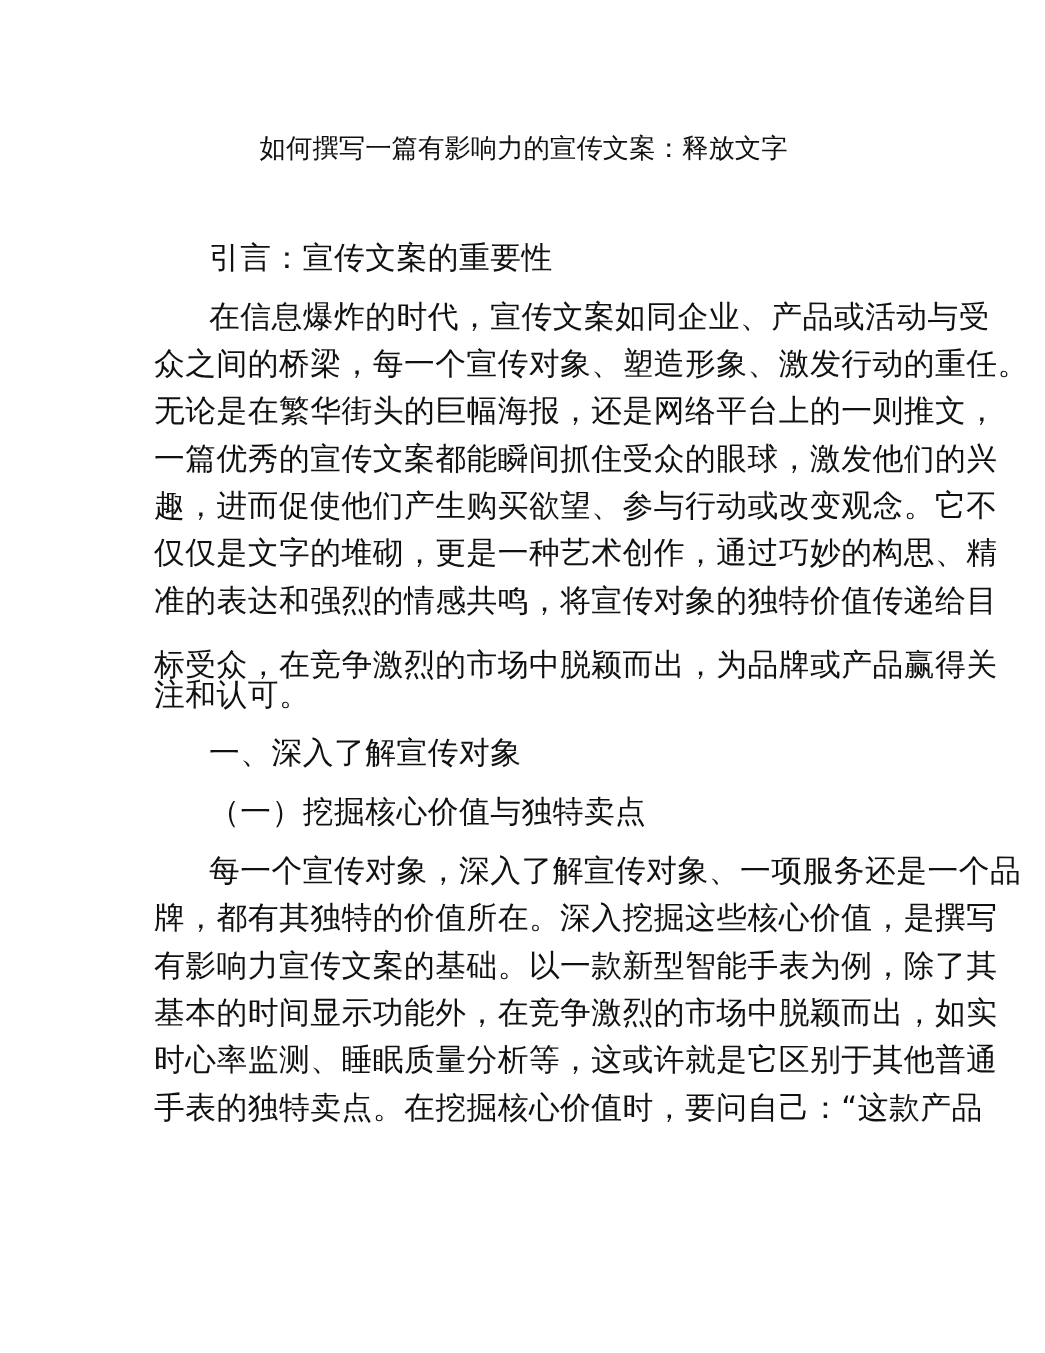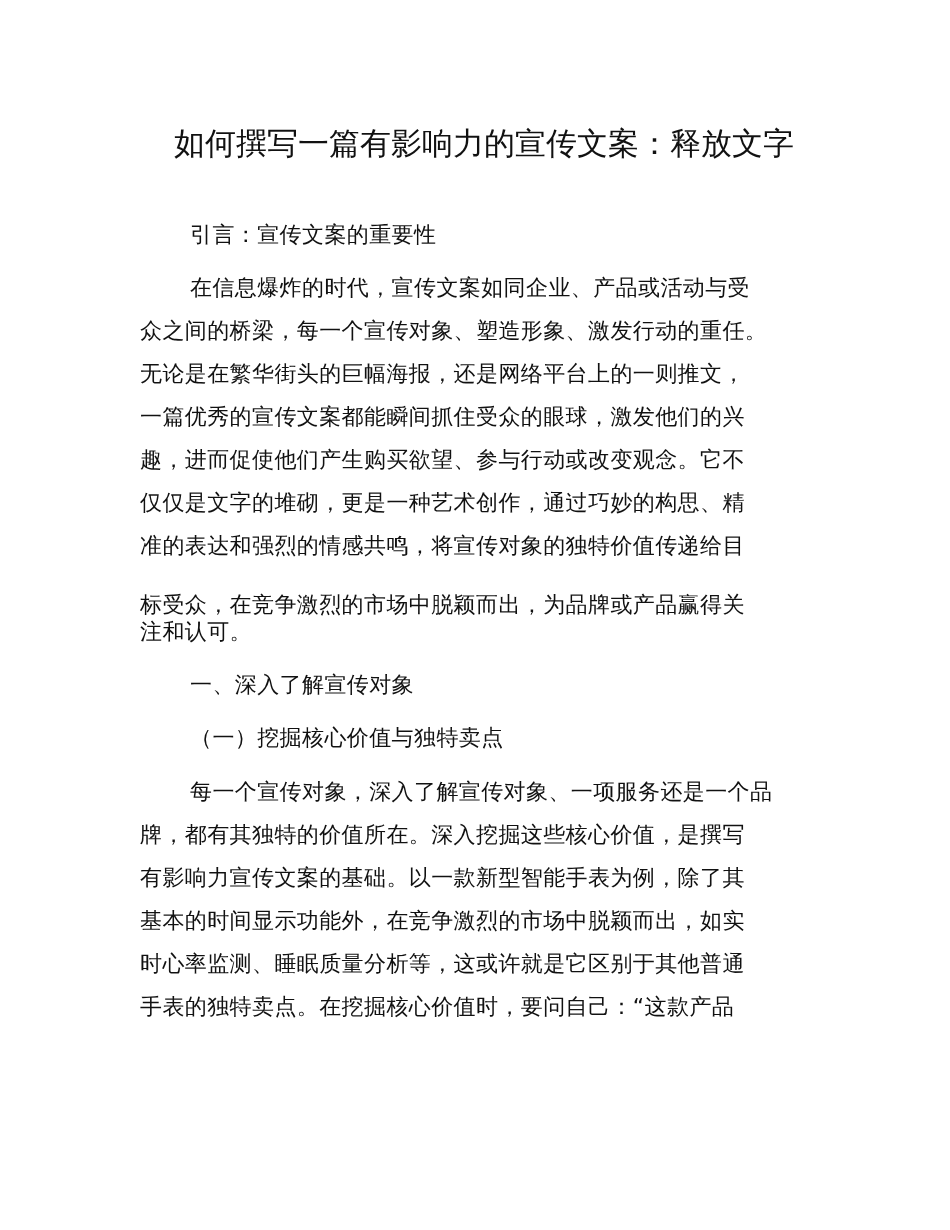--- a/index.html
+++ b/index.html
@@ -15,36 +15,36 @@
     font-family: "DejaVu Sans", "Liberation Sans", sans-serif;
     color: #111111;
   }
   .page {
     position: absolute;
     left: 140px;
     top: 0;
     width: 672px;
   }
   .title {
-    margin: 8px;
+    margin: 0;
     position: absolute;
     top: 112px;
     left: 0;
     width: 672px;
     text-align: center;
-    font-size: 31px;
+    font-size: 24px;
     line-height: 46px;
     font-weight: normal;
     letter-spacing: 0px;
   }
   .line {
     position: absolute;
     left: 0;
     width: 680px;
-    font-size: 22px;
+    font-size: 28px;
     line-height: 30px;
     white-space: nowrap;
     letter-spacing: 0.4px;
   }
   .indent { left: 50px; }
 </style>
 </head>
 <body>
 
 <div class="page">

